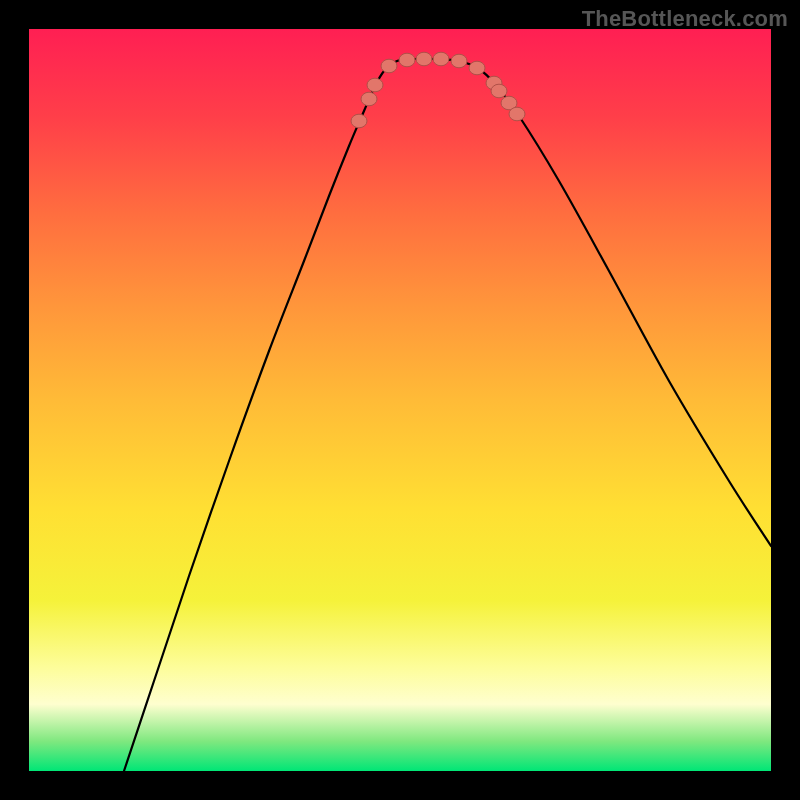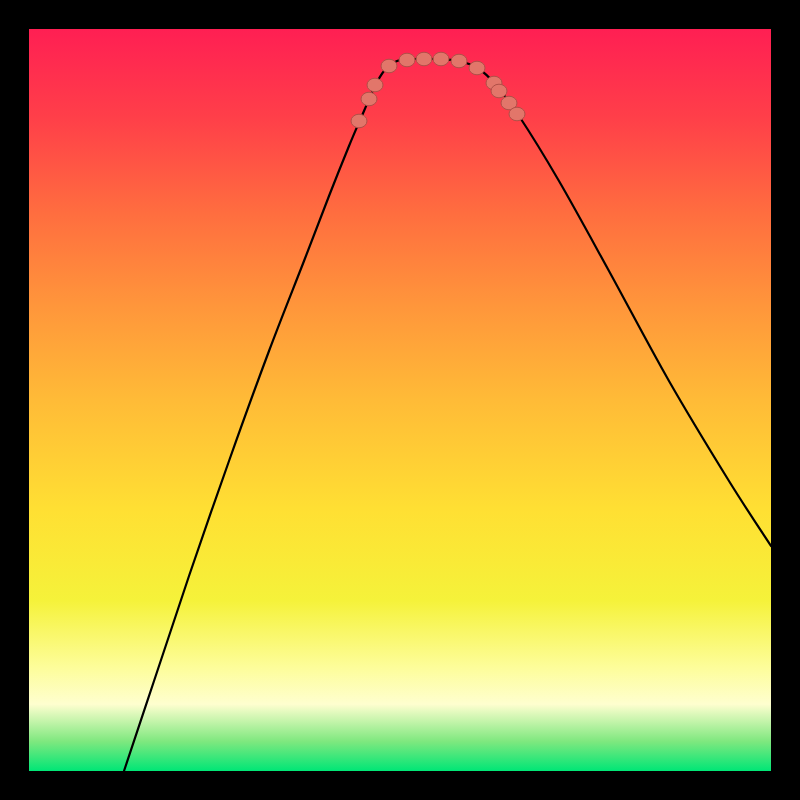--- a/index.html
+++ b/index.html
@@ -90,13 +90,14 @@
         <ellipse cx="412" cy="30" rx="8" ry="6.8" class="marker"></ellipse>
         <ellipse cx="430" cy="32" rx="8" ry="6.8" class="marker"></ellipse>
         <ellipse cx="448" cy="39" rx="8" ry="6.8" class="marker"></ellipse>
         <ellipse cx="465" cy="54" rx="8" ry="6.8" class="marker"></ellipse>
         <ellipse cx="470" cy="62" rx="8" ry="6.8" class="marker"></ellipse>
         <ellipse cx="480" cy="74" rx="8" ry="6.8" class="marker"></ellipse>
         <ellipse cx="488" cy="85" rx="8" ry="6.8" class="marker"></ellipse>
       </g>
   </svg>
 
+  <div class="watermark">TheBottleneck.com</div>
 </div>
 
 </body></html>

